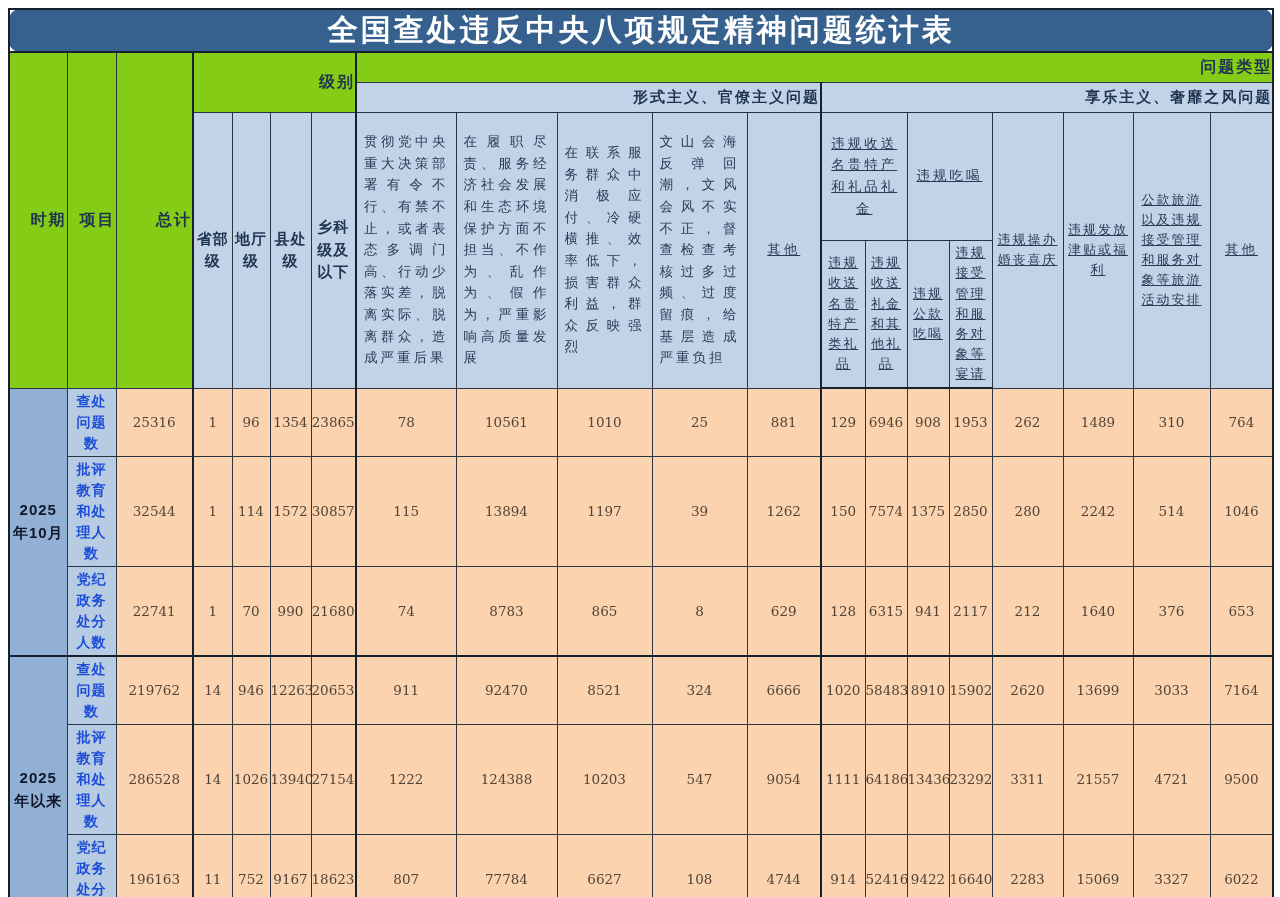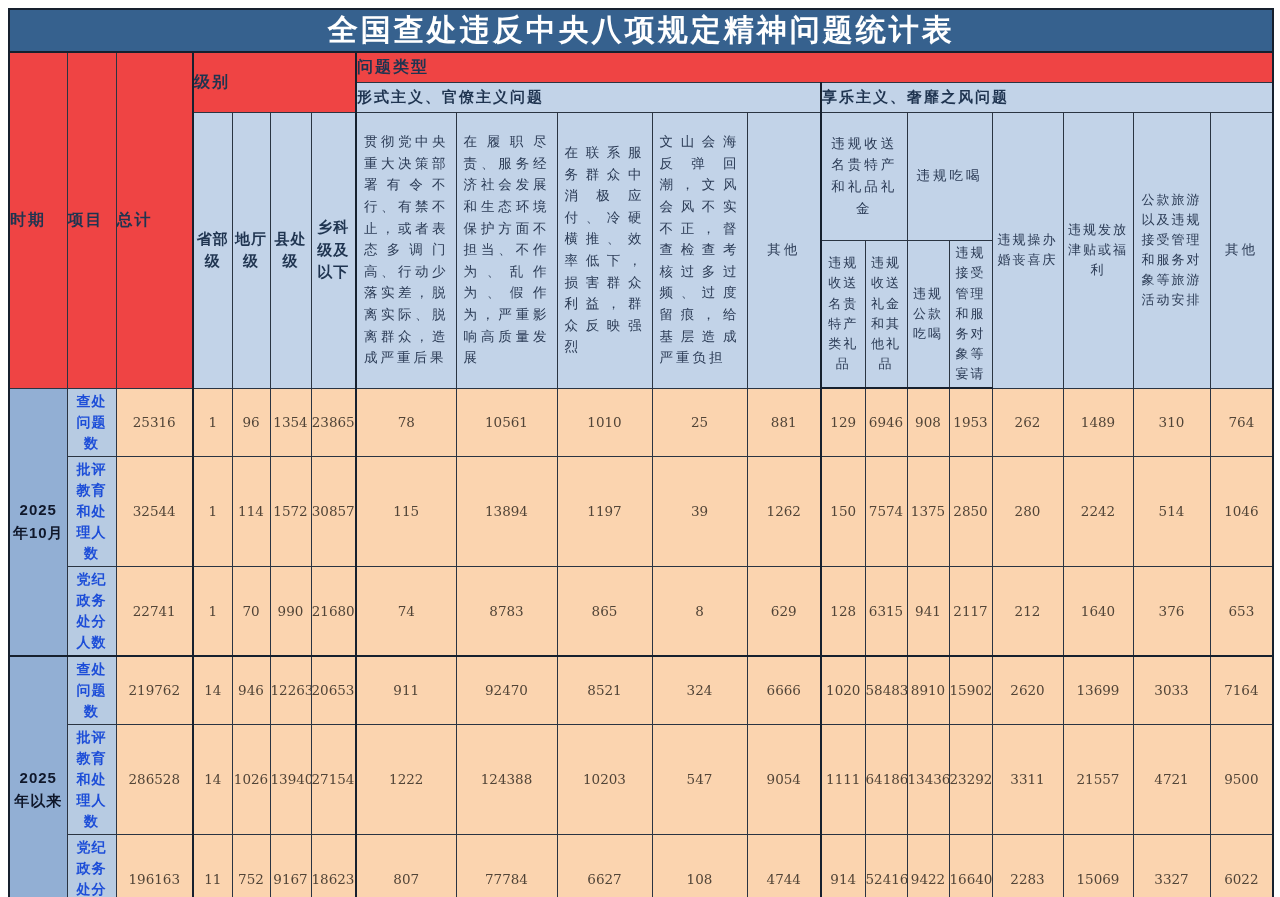--- a/index.html
+++ b/index.html
@@ -6,30 +6,30 @@
   body{width:1280px;height:897px;overflow:hidden;
        font-family:"Liberation Sans",sans-serif;}
   .page{padding:8px;box-sizing:border-box;}
   table.stats{border-collapse:collapse;table-layout:fixed;width:1264px;
               border:2px solid #16202e;}
   th,td{border:1px solid #2a3442;box-sizing:border-box;overflow:hidden;
         vertical-align:middle;padding:0;}
   
   .title-cell{background:#36618e;color:#ffffff;height:40px;
       font-family:"DejaVu Serif",serif;font-weight:bold;font-size:30px;
-      letter-spacing:3px;text-align:center;border-bottom:2px solid #16202e;}
-  
-  .hd{background:#ef4444;color:#1f3450;font-weight:bold;font-size:16px;
-      text-align:left;letter-spacing:2px;}
+      letter-spacing:3px;text-align:center;border-bottom:2px solid #16202e;border-radius:11px;}
+  
+  .hd{background:#84cc16;color:#1f3450;font-weight:bold;font-size:16px;
+      text-align:right;letter-spacing:2px;}
   .hl{background:#c2d3e8;color:#1f3450;font-weight:bold;font-size:15px;
-      text-align:left;letter-spacing:2px;}
+      text-align:right;letter-spacing:2px;}
   .leaf{background:#c2d3e8;color:#2b3b55;font-weight:normal;
       font-family:"DejaVu Serif",serif;font-size:13.5px;letter-spacing:3px;
       text-align:justify;padding:4px 7px;line-height:1.6;}
-  .leaf.center{text-align:center;padding:2px;}
+  .leaf.center{text-align:center;padding:2px;text-decoration:underline;}
   .lvl{background:#c2d3e8;color:#1f3450;font-weight:bold;font-size:15px;
       text-align:center;letter-spacing:1px;line-height:1.5;padding:2px;}
   .narrow{padding:3px 4px;letter-spacing:2px;font-size:13px;line-height:1.55;
       text-align:center;}
   .grp{padding:3px 4px;}
   
   tr.h1{height:30px;} tr.h2{height:30px;} tr.h3{height:128px;} tr.h4{height:148px;}
   
   .thickR{border-right:2px solid #16202e;}
   tr.h4 th{border-bottom:2px solid #16202e;}

